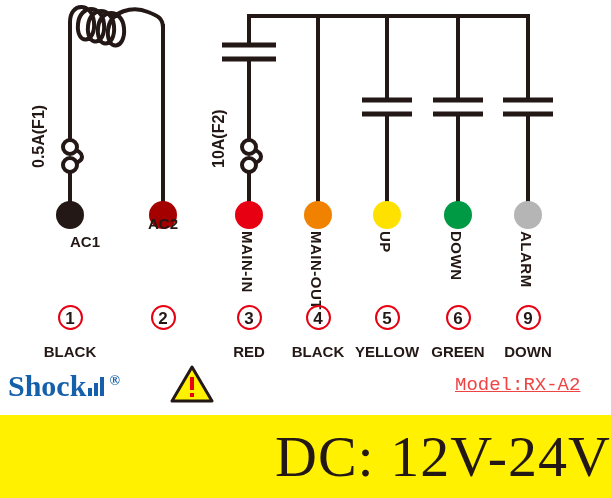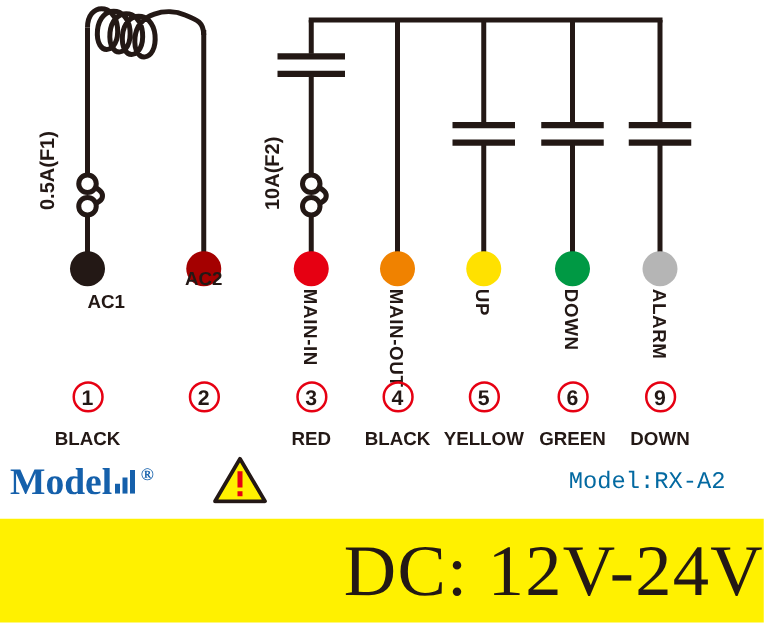--- a/index.html
+++ b/index.html
@@ -33,21 +33,21 @@
   #footer-bar{position:absolute;left:0;top:360px;width:611px;height:55px;}
   #logo{position:absolute;left:8px;top:6px;font-family:"Liberation Serif", serif;
         color:#1560ab;font-weight:bold;font-size:30px;line-height:30px;
         white-space:nowrap;}
   #bars{display:inline-block;vertical-align:baseline;margin-left:1px;}
   #reg{font-size:14px;vertical-align:super;}
   #warn-tri{position:absolute;left:170px;top:5px;}
   #warn-text{position:absolute;left:222px;top:12px;font-size:20px;font-weight:bold;
              color:#ff0000;white-space:nowrap;}
   #model{position:absolute;left:455px;top:14px;font-family:"Liberation Mono", monospace;
-         font-size:19px;color:#0369a1;white-space:nowrap;letter-spacing:0px;}
+         font-size:19px;color:#ef4444;white-space:nowrap;letter-spacing:0px;text-decoration:underline;}
 
   #dc-banner{position:absolute;left:0;top:415px;width:611px;height:83px;
              background:#fff100;display:flex;align-items:center;justify-content:flex-end;}
   #dc-text{font-family:"Liberation Serif", serif;font-size:58px;color:#231815;
            letter-spacing:1px;}
 </style>
 </head>
 <body>
 
 <div id="diagram-area">
@@ -153,21 +153,21 @@
   </div>
   <div class="pinblock" style="left:483px;top:305px;">
     <div class="pinnum">9</div>
     <div class="pinname">DOWN</div>
   </div>
 </div>
 
 <div id="footer-bar">
 
   <div id="logo">
-    <span>Model</span><span id="bars"><svg width="22" height="22" viewBox="0 0 22 22">
+    <span>Shock</span><span id="bars"><svg width="22" height="22" viewBox="0 0 22 22">
           <rect x="1" y="14" width="4" height="8" fill="#1560ab"></rect>
           <rect x="7" y="9" width="4" height="13" fill="#1560ab"></rect>
           <rect x="13" y="3" width="4" height="19" fill="#1560ab"></rect>
         </svg></span><span id="reg">®</span>
   </div>
 
   <div id="warn-tri">
     <svg width="44" height="38" viewBox="0 0 44 38">
       <polygon points="22,2 42,36 2,36" fill="#fff100" stroke="#231815" stroke-width="3" stroke-linejoin="round"></polygon>
       <rect x="20" y="12" width="4" height="13" fill="#e60012"></rect>

